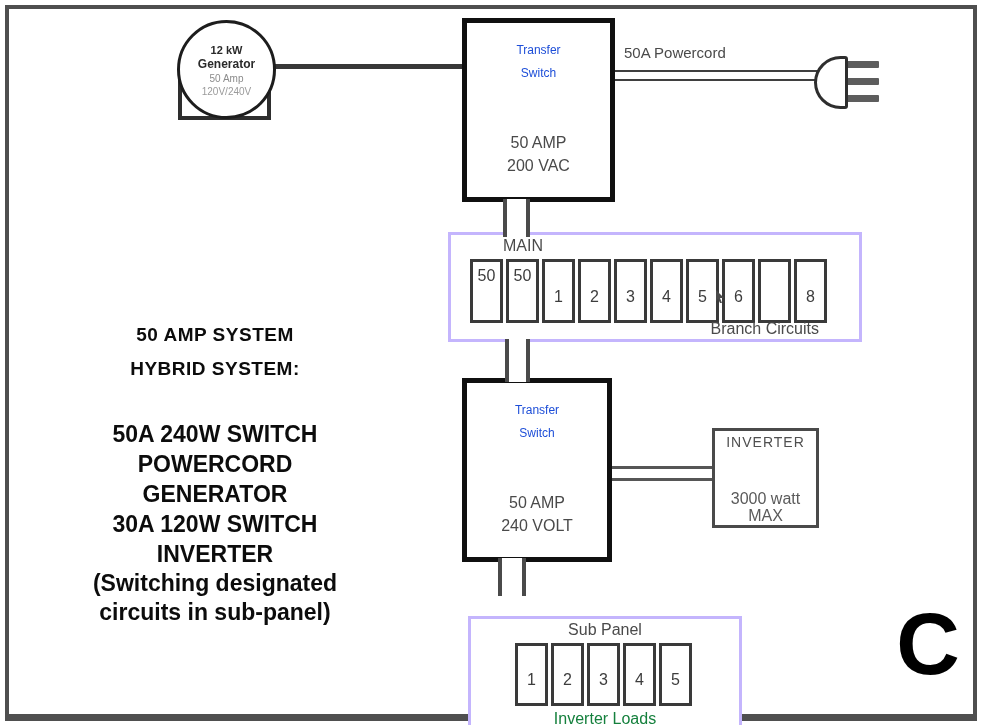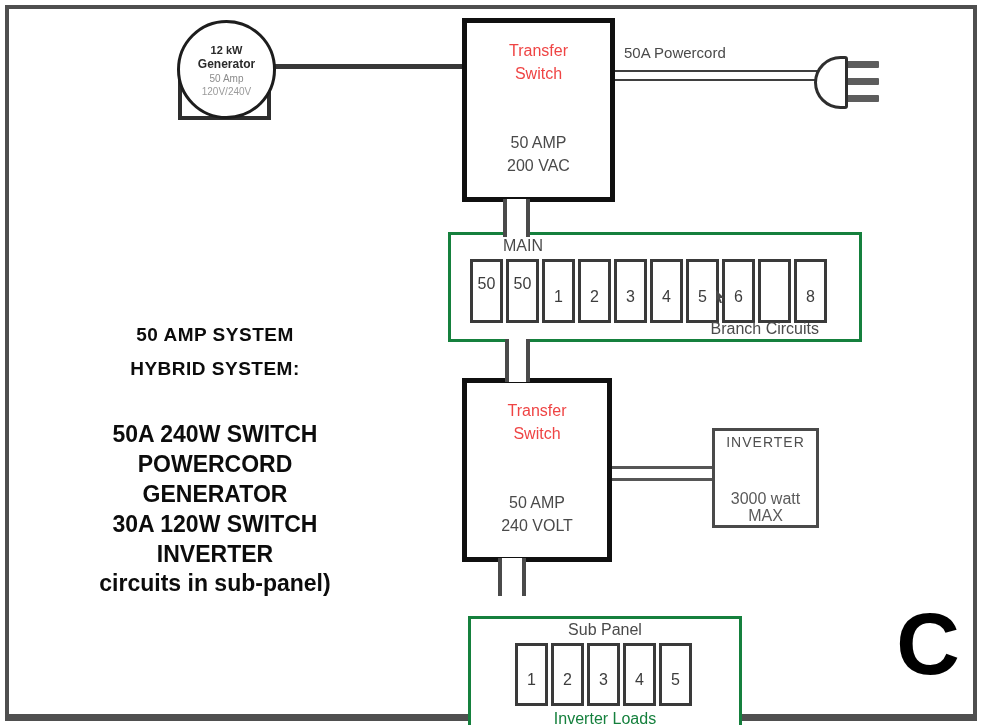--- a/index.html
+++ b/index.html
@@ -20,21 +20,21 @@
   .gen-l2 { font-size:12px; font-weight:bold; color:#2a2a2a; line-height:15px; }
   .gen-l3 { font-size:10px; color:#8b8b8b; line-height:13px; }
   .gen-l4 { font-size:10px; color:#9b9b9b; line-height:13px; }
   .gen-line { position:absolute; left:273px; top:64px; width:191px; height:5px; background:#383838; }
 
   
   .tswitch { position:absolute; background:#fff; border:5px solid #101010; z-index:3; }
   .ts1 { left:462px; top:18px; width:153px; height:184px; }
   .ts2 { left:462px; top:378px; width:150px; height:184px; }
   .ts-name { position:absolute; left:0; right:0; top:16px; text-align:center;
-             font-size:16px; line-height:23px; color:#ef4444; }
+             font-size:12px; line-height:23px; color:#1d4ed8; }
   .ts-rating { position:absolute; left:0; right:0; top:108px; text-align:center;
                font-size:16px; line-height:23px; color:#4a4a4a; }
 
   
   .cord-label { position:absolute; left:624px; top:44px; font-size:15px; color:#4a4a4a; }
   .cord { position:absolute; left:614px; top:70px; width:204px; height:11px;
           border-top:2px solid #3f3f3f; border-bottom:2px solid #3f3f3f; }
   .plug-body { position:absolute; left:814px; top:56px; width:34px; height:53px;
                border:3px solid #2e2e2e; background:#fff;
                border-radius:27px 3px 3px 27px / 27px 3px 3px 27px; z-index:2; }
@@ -42,30 +42,30 @@
   .prong1 { top:61px; } .prong2 { top:78px; } .prong3 { top:95px; }
 
   
   .duct { position:absolute; background:#fff; border-left:4px solid #4a4a4a;
           border-right:4px solid #4a4a4a; z-index:6; }
   .duct1 { left:503px; top:199px; width:27px; height:38px; }
   .duct2 { left:505px; top:339px; width:25px; height:43px; }
   .duct3 { left:498px; top:558px; width:28px; height:38px; }
 
   
-  .panel { position:absolute; background:#fff; border:3px solid #15803d; z-index:3; }
+  .panel { position:absolute; background:#fff; border:3px solid #c4b5fd; z-index:3; }
   .main-panel { left:448px; top:232px; width:414px; height:110px; }
   .main-title { position:absolute; left:52px; top:2px; font-size:16px; color:#4a4a4a; }
   .branch-label { position:absolute; right:40px; bottom:1px; font-size:16px; color:#4a4a4a; }
   .cells { position:absolute; display:flex; gap:3px; }
   .main-cells { left:19px; top:24px; }
   .cell { width:33px; height:64px; border:3px solid #3a3a3a; background:#fff;
           display:flex; justify-content:center; align-items:flex-end;
           font-size:16px; color:#3d3d3d; padding-bottom:14px; }
-  .main-cells .cell:nth-child(-n+2){ align-items:flex-start; padding-top:13px; padding-bottom:0; }
+  .main-cells .cell:nth-child(-n+2){ align-items:flex-start; padding-top:5px; padding-bottom:0; }
 
   .sub-panel { left:468px; top:616px; width:274px; height:116px; }
   .sub-title { position:absolute; left:0; right:0; top:2px; text-align:center; font-size:16px; color:#4a4a4a; }
   .sub-cells { left:44px; top:24px; }
   .sub-cells .cell { height:63px; }
   .sub-footer { position:absolute; left:0; right:0; bottom:1px; text-align:center;
                 font-size:16px; color:#15803d; background:transparent; }
 
   
   .inv-cord { position:absolute; left:610px; top:466px; width:104px; height:15px;
@@ -182,17 +182,18 @@
 
   <div class="legend">
     <div class="legend-h">50 AMP SYSTEM</div>
     <div class="legend-h">HYBRID SYSTEM:</div>
     <div class="legend-gap"></div>
     <div class="legend-item">50A 240W SWITCH</div>
     <div class="legend-item">POWERCORD</div>
     <div class="legend-item">GENERATOR</div>
     <div class="legend-item">30A 120W SWITCH</div>
     <div class="legend-item">INVERTER</div>
+    <div class="legend-note">(Switching designated</div>
     <div class="legend-note">circuits in sub-panel)</div>
   </div>
 
   <div class="page-letter">C</div>
 </div>
 
 </body></html>

